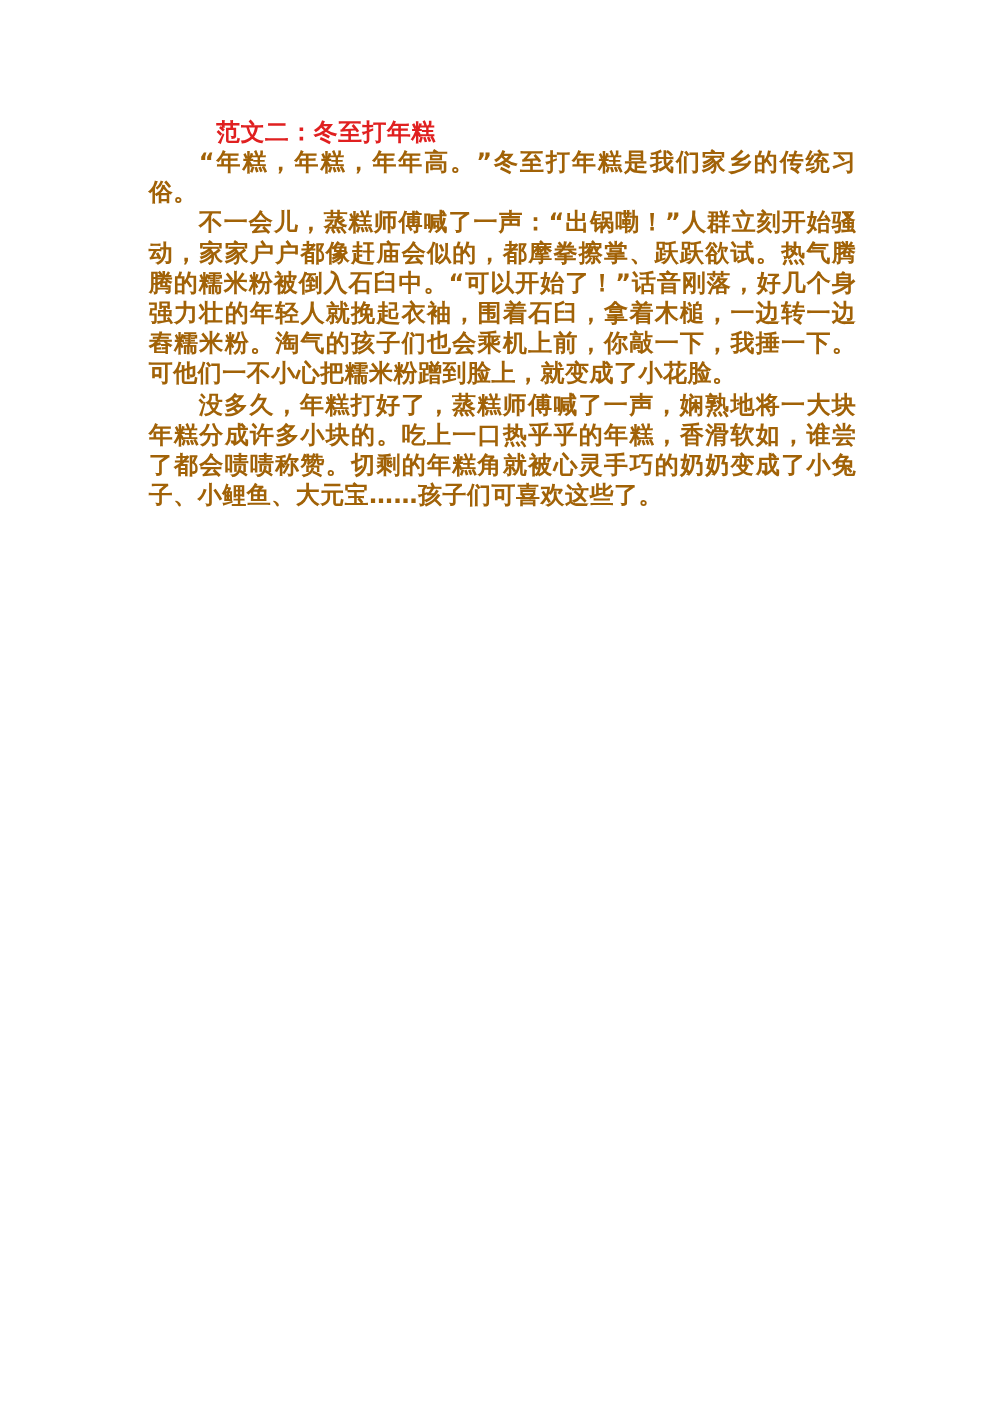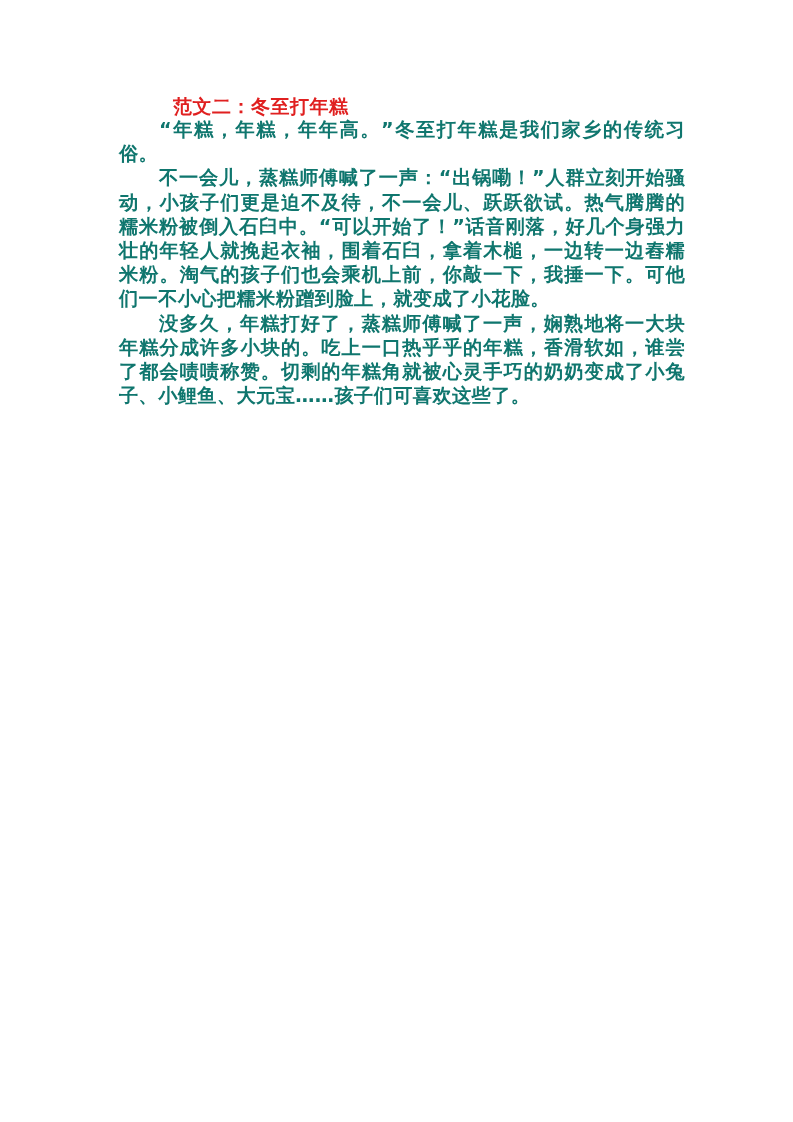--- a/index.html
+++ b/index.html
@@ -2,29 +2,29 @@
 <html><head>
 <meta charset="utf-8">
 <style>
   html, body { margin: 0; padding: 0; background: #ffffff; }
   body { width: 793px; height: 1122px; position: relative; overflow: hidden;
          font-family: "DejaVu Sans", "Liberation Sans", sans-serif; }
   .page { position: absolute; left: 0; top: 0; width: 793px; height: 1036px; background: #fff; }
   .content { position: absolute; left: 119px; top: 94px; width: 566px; }
   .title { color: #e02020; font-weight: bold; font-size: 19px; line-height: 24px;
            padding-left: 54px; margin: 0; letter-spacing: 0.5px; }
-  .para { margin: 0; color: #0f766e; font-weight: bold; font-size: 19.2px; line-height: 24.2px;
+  .para { margin: 0; color: #a16207; font-weight: bold; font-size: 19.2px; line-height: 24.2px;
           text-indent: 40px; text-align: justify; letter-spacing: 0.4px; }
   .footer { position: absolute; left: 0; width: 793px; top: 1131px; text-align: center;
             color: #be185d; font-size: 14px; line-height: 18px; }
 </style>
 </head>
 <body>
 
 <div class="page">
   <div class="content">
     <h2 class="title">范文二：冬至打年糕</h2>
     <p class="para">“年糕，年糕，年年高。”冬至打年糕是我们家乡的传统习俗。</p>
-    <p class="para">不一会儿，蒸糕师傅喊了一声：“出锅嘞！”人群立刻开始骚动，小孩子们更是迫不及待，不一会儿、跃跃欲试。热气腾腾的糯米粉被倒入石臼中。“可以开始了！”话音刚落，好几个身强力壮的年轻人就挽起衣袖，围着石臼，拿着木槌，一边转一边舂糯米粉。淘气的孩子们也会乘机上前，你敲一下，我捶一下。可他们一不小心把糯米粉蹭到脸上，就变成了小花脸。</p>
+    <p class="para">不一会儿，蒸糕师傅喊了一声：“出锅嘞！”人群立刻开始骚动，家家户户都像赶庙会似的，都摩拳擦掌、跃跃欲试。热气腾腾的糯米粉被倒入石臼中。“可以开始了！”话音刚落，好几个身强力壮的年轻人就挽起衣袖，围着石臼，拿着木槌，一边转一边舂糯米粉。淘气的孩子们也会乘机上前，你敲一下，我捶一下。可他们一不小心把糯米粉蹭到脸上，就变成了小花脸。</p>
     <p class="para">没多久，年糕打好了，蒸糕师傅喊了一声，娴熟地将一大块年糕分成许多小块的。吃上一口热乎乎的年糕，香滑软如，谁尝了都会啧啧称赞。切剩的年糕角就被心灵手巧的奶奶变成了小兔子、小鲤鱼、大元宝……孩子们可喜欢这些了。</p>
   </div>
   <div class="footer">有渔有礼 https://www.nzxwl.net</div>
 </div>
 
 </body></html>

